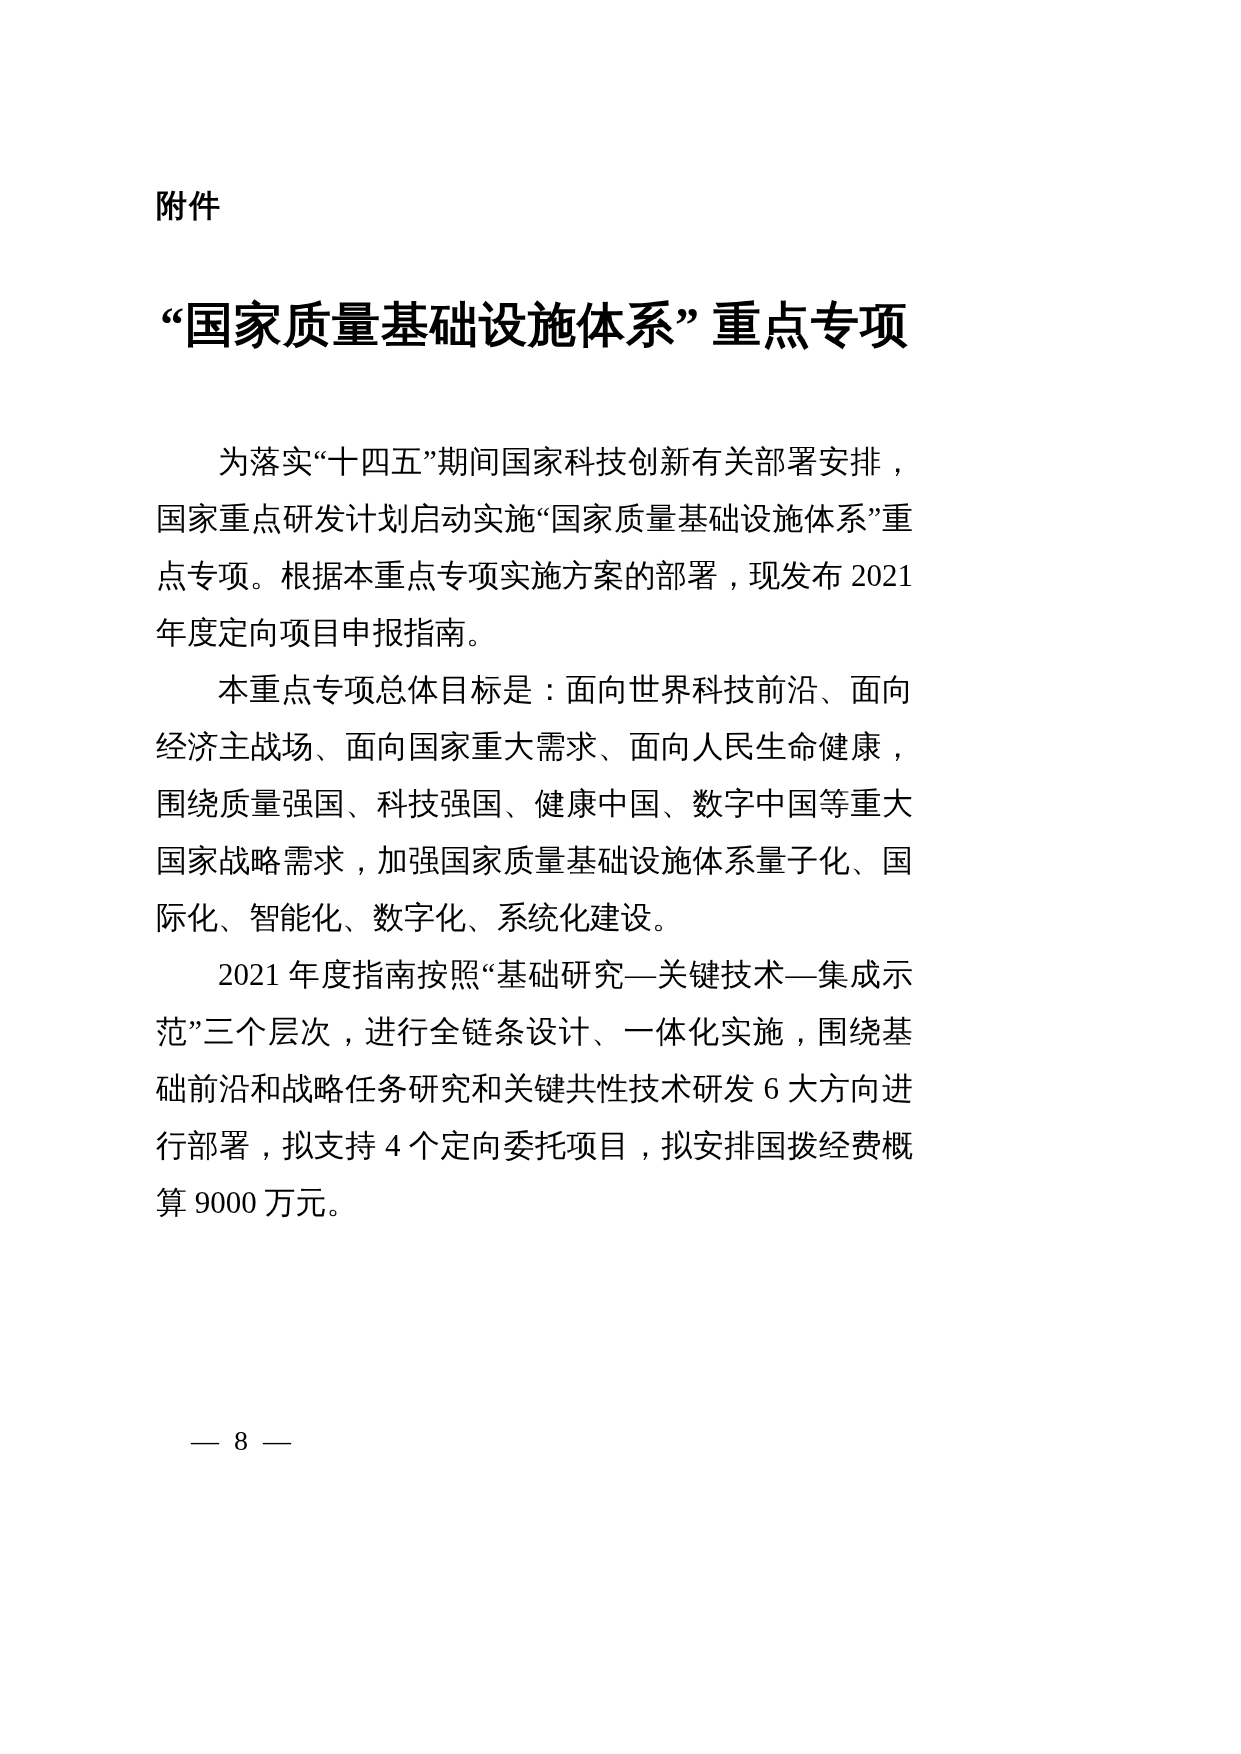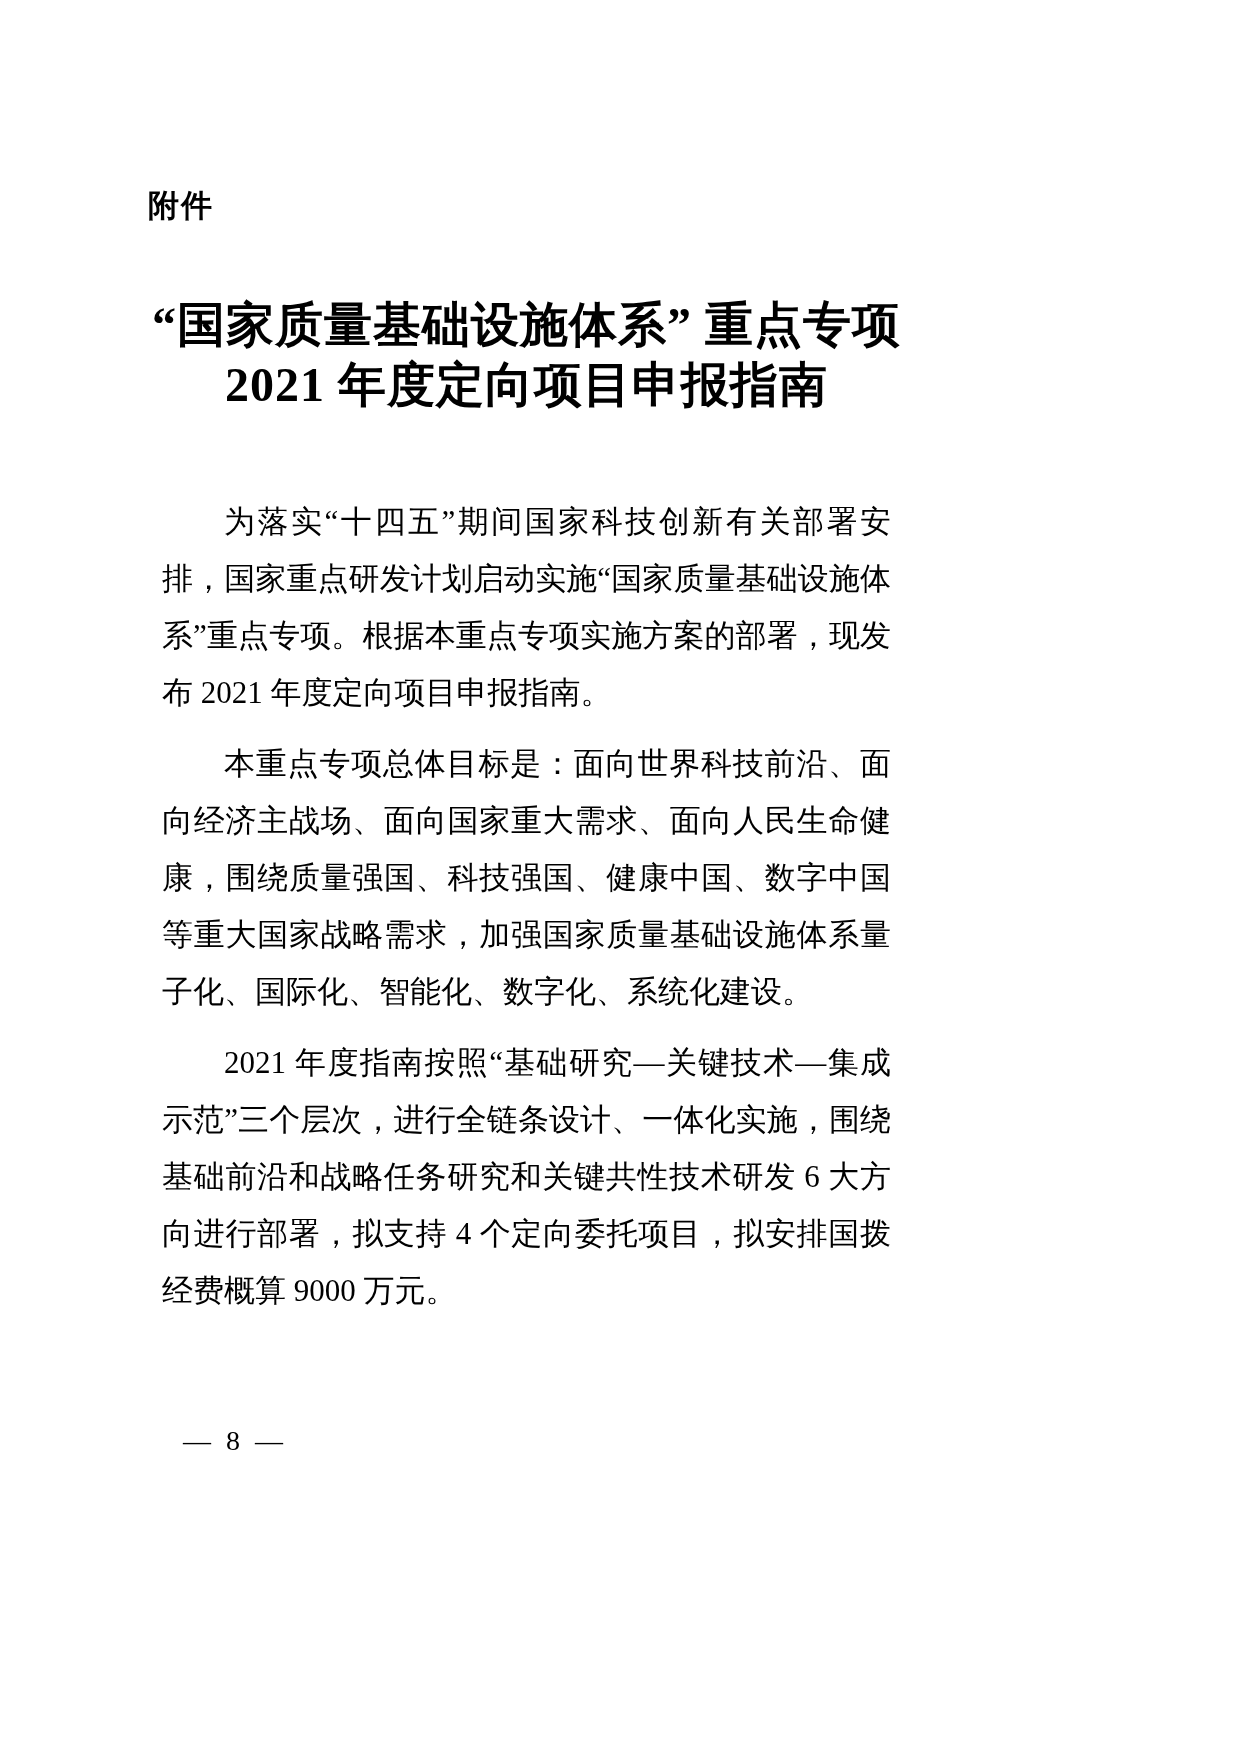--- a/index.html
+++ b/index.html
@@ -9,21 +9,21 @@
   body {
     width: 1241px;
     height: 1754px;
     position: relative;
     font-family: "Liberation Serif", "DejaVu Serif", serif;
     color: #000000;
     overflow: hidden;
   }
   .page {
     position: absolute;
-    top: 0; left: 0;
+    top: 0; left: 8px;
     width: 1053px;
     height: 1754px;
     padding: 185px 148px 0 148px;
   }
   .attachment-label {
     font-family: "Liberation Sans", "DejaVu Sans", sans-serif;
     font-weight: bold;
     font-size: 31px;
     letter-spacing: 2px;
     margin-bottom: 68px;
@@ -38,40 +38,39 @@
   }
   .doc-title .title-line { display: block; }
   .doc-body {
     font-size: 31px;
     line-height: 57px;
     text-align: justify;
     text-justify: inter-ideograph;
   }
   .doc-body p {
     text-indent: 2em;
-    margin: 14px;
+    margin: 0;
   }
   .page-number {
     position: absolute;
     left: 183px;
     top: 1425px;
     font-size: 28px;
     letter-spacing: 4px;
   }
 </style>
 </head>
 <body>
 
 <div class="page">
 
   <div class="attachment-label">附件</div>
 
   <div class="doc-title">
     <span class="title-line">“国家质量基础设施体系” 重点专项</span>
-    <span class="title-line">2021 年度定向项目申报指南</span>
   </div>
 
   <div class="doc-body">
     <p>为落实“十四五”期间国家科技创新有关部署安排，国家重点研发计划启动实施“国家质量基础设施体系”重点专项。根据本重点专项实施方案的部署，现发布 2021 年度定向项目申报指南。</p>
     <p>本重点专项总体目标是：面向世界科技前沿、面向经济主战场、面向国家重大需求、面向人民生命健康，围绕质量强国、科技强国、健康中国、数字中国等重大国家战略需求，加强国家质量基础设施体系量子化、国际化、智能化、数字化、系统化建设。</p>
     <p>2021 年度指南按照“基础研究—关键技术—集成示范”三个层次，进行全链条设计、一体化实施，围绕基础前沿和战略任务研究和关键共性技术研发 6 大方向进行部署，拟支持 4 个定向委托项目，拟安排国拨经费概算 9000 万元。</p>
   </div>
 
   <div class="page-number">— 8 —</div>
 

